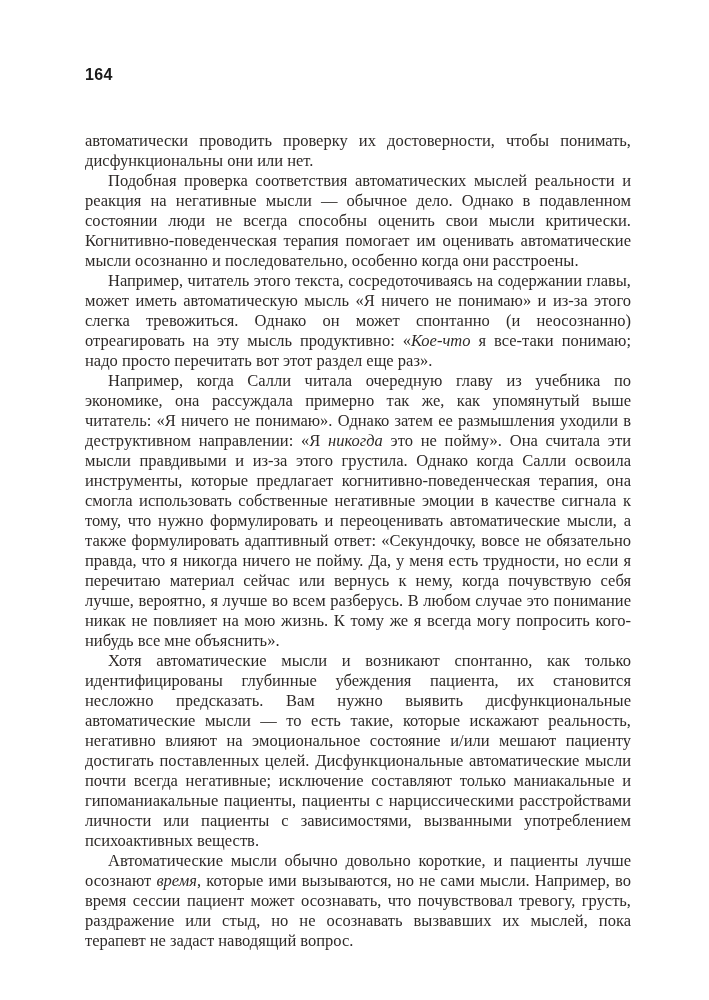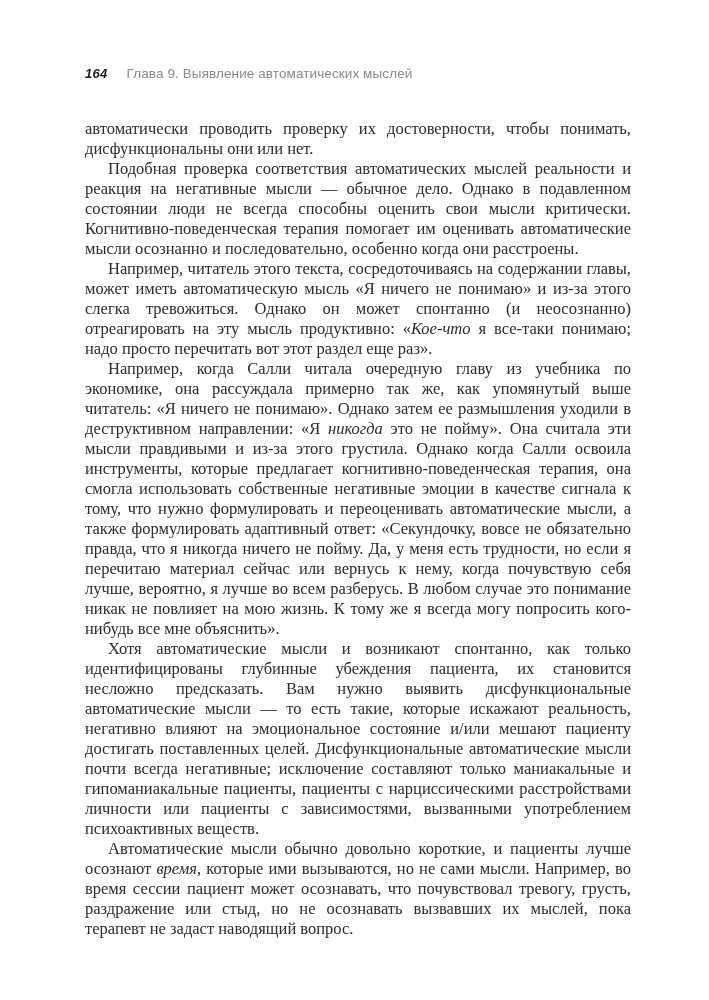--- a/index.html
+++ b/index.html
@@ -14,36 +14,35 @@
     position: absolute;
     left: 85px;
     top: 66px;
     width: 546px;
     display: flex;
     align-items: baseline;
     font-family: "Liberation Sans", sans-serif;
   }
   .page-number {
     font-weight: 700;
-    font-size: 13px;
+    font-size: 16px;
     color: var(--header-number, #1a1a1a);
     letter-spacing: 0.3px;
-    font-style: italic;
   }
   .chapter-title {
     margin-left: 19px;
     font-size: 13.5px;
     font-weight: 400;
     color: var(--header-title, #8a8a8a);
     letter-spacing: 0.1px;
   }
   .body-text {
     position: absolute;
     left: 85px;
-    top: 119px;
+    top: 131px;
     width: 546px;
     font-family: "Liberation Serif", serif;
     font-size: 16.5px;
     line-height: 20px;
     color: var(--body-text, #2e2a28);
     text-align: justify;
     hyphens: auto;
     -webkit-hyphens: auto;
   }
   .body-text p {
@@ -52,21 +51,20 @@
   }
   .body-text p.indent { text-indent: 23px; }
   .body-text em { font-style: italic; }
 </style>
 </head>
 <body>
 
 <div class="page">
   <div class="running-head">
     <span class="page-number">164</span>
-    <span class="chapter-title">Глава 9. Выявление автоматических мыслей</span>
   </div>
   <div class="body-text">
       <p><span>автоматически проводить проверку их достоверности, чтобы понимать, дисфункциональны они или нет.</span></p>
       <p class="indent"><span>Подобная проверка соответствия автоматических мыслей реальности и реакция на негативные мысли — обычное дело. Однако в подавленном состоянии люди не всегда способны оценить свои мысли критически. Когнитивно-поведенческая терапия помогает им оценивать автоматические мысли осознанно и последовательно, особенно когда они расстроены.</span></p>
       <p class="indent"><span>Например, читатель этого текста, сосредоточиваясь на содержании главы, может иметь автоматическую мысль «Я ничего не понимаю» и из-за этого слегка тревожиться. Однако он может спонтанно (и неосознанно) отреагировать на эту мысль продуктивно: «</span><em>Кое-что</em><span> я все-таки понимаю; надо просто перечитать вот этот раздел еще раз».</span></p>
       <p class="indent"><span>Например, когда Салли читала очередную главу из учебника по экономике, она рассуждала примерно так же, как упомянутый выше читатель: «Я ничего не понимаю». Однако затем ее размышления уходили в деструктивном направлении: «Я </span><em>никогда</em><span> это не пойму». Она считала эти мысли правдивыми и из-за этого грустила. Однако когда Салли освоила инструменты, которые предлагает когнитивно-поведенческая терапия, она смогла использовать собственные негативные эмоции в качестве сигнала к тому, что нужно формулировать и переоценивать автоматические мысли, а также формулировать адаптивный ответ: «Секундочку, вовсе не обязательно правда, что я никогда ничего не пойму. Да, у меня есть трудности, но если я перечитаю материал сейчас или вернусь к нему, когда почувствую себя лучше, вероятно, я лучше во всем разберусь. В любом случае это понимание никак не повлияет на мою жизнь. К тому же я всегда могу попросить кого-нибудь все мне объяснить».</span></p>
       <p class="indent"><span>Хотя автоматические мысли и возникают спонтанно, как только идентифицированы глубинные убеждения пациента, их становится несложно предсказать. Вам нужно выявить дисфункциональные автоматические мысли — то есть такие, которые искажают реальность, негативно влияют на эмоциональное состояние и/или мешают пациенту достигать поставленных целей. Дисфункциональные автоматические мысли почти всегда негативные; исключение составляют только маниакальные и гипоманиакальные пациенты, пациенты с нарциссическими расстройствами личности или пациенты с зависимостями, вызванными употреблением психоактивных веществ.</span></p>
       <p class="indent"><span>Автоматические мысли обычно довольно короткие, и пациенты лучше осознают </span><em>время</em><span>, которые ими вызываются, но не сами мысли. Например, во время сессии пациент может осознавать, что почувствовал тревогу, грусть, раздражение или стыд, но не осознавать вызвавших их мыслей, пока терапевт не задаст наводящий вопрос.</span></p>
     </div>
 </div>

